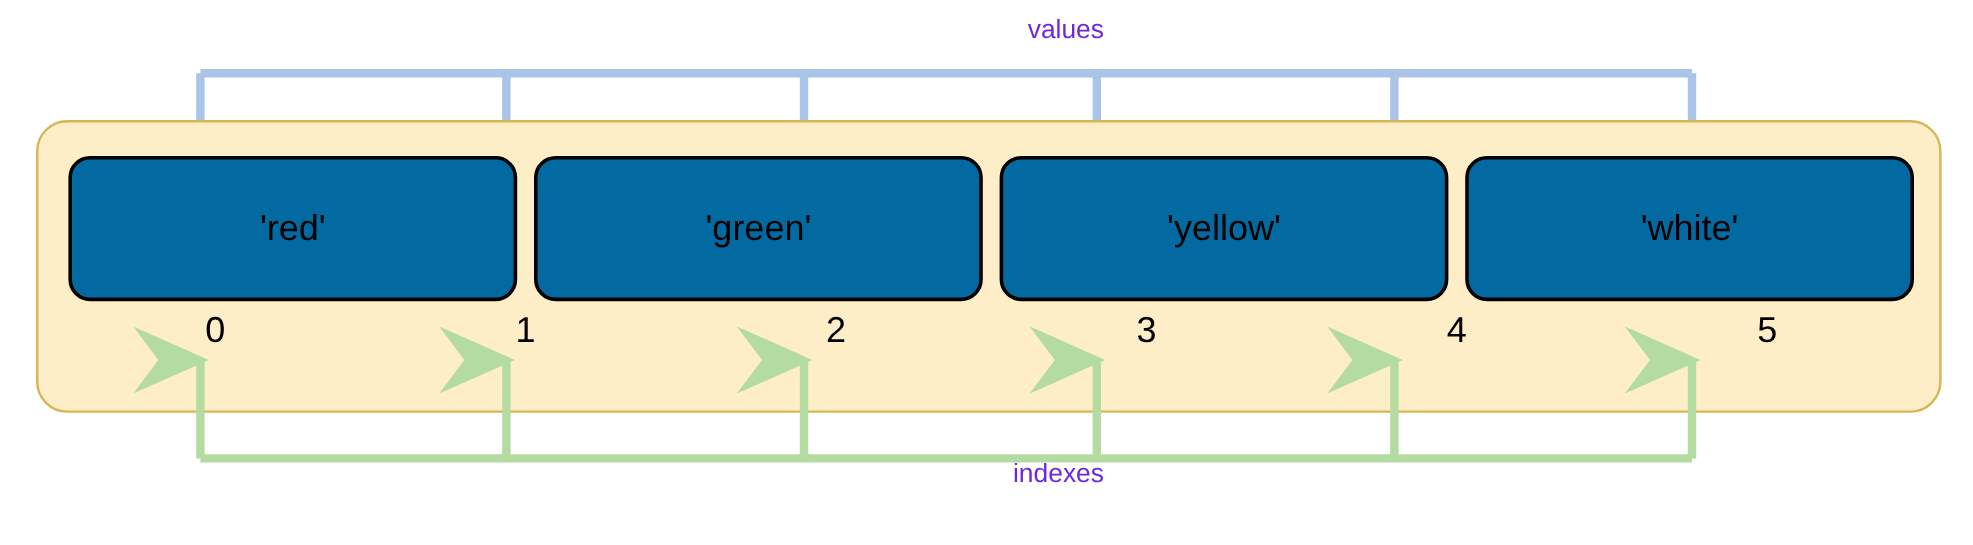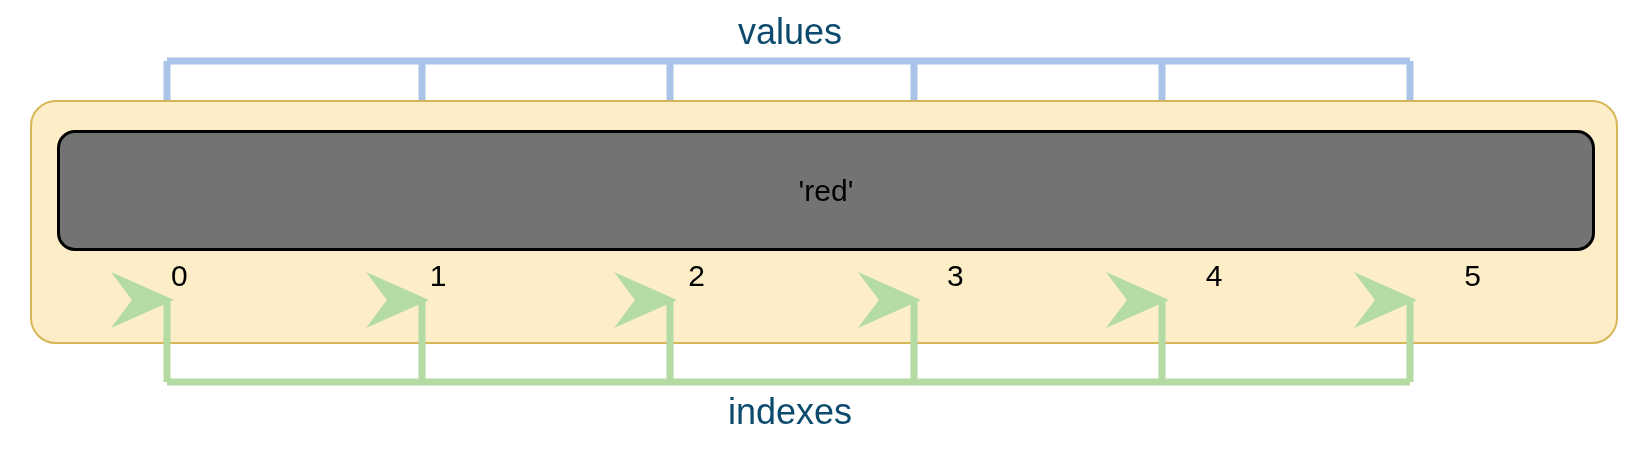--- a/index.html
+++ b/index.html
@@ -36,21 +36,21 @@
     position: absolute;
     left: 57px;
     top: 130px;
     width: 1538px;
     height: 121px;
     display: flex;
     gap: 14px;
   }
   .elem-box {
     flex: 1 1 0;
-    background: #737373;
+    background: #0369a1;
     border: 3px solid #000000;
     border-radius: 18px;
     box-sizing: border-box;
     display: flex;
     align-items: center;
     justify-content: center;
   }
   .elem-label {
     font-size: 30px;
     color: #000000;
@@ -74,34 +74,34 @@
     justify-content: center;
   }
   .index-label {
     font-size: 30px;
     color: #000000;
     line-height: 1;
   }
   
   .caption {
     position: absolute;
-    font-size: 36px;
-    color: #0c4a6e;
+    font-size: 22px;
+    color: #6d28d9;
     line-height: 1;
     white-space: nowrap;
-    text-align: center;
+    text-align: right;
   }
   #values-caption {
     left: 660px;
     top: 14px;
     width: 260px;
   }
   #indexes-caption {
     left: 660px;
-    top: 394px;
+    top: 384px;
     width: 260px;
   }
   
   .connectors {
     position: absolute;
     left: 0;
     top: 0;
     width: 1644px;
     height: 454px;
     pointer-events: none;
@@ -133,20 +133,29 @@
     <line x1="1162" y1="61" x2="1162" y2="142" stroke="#a9c4e8" stroke-width="7" marker-end="url(#blue-arrow)"></line>
     <line x1="1410" y1="61" x2="1410" y2="142" stroke="#a9c4e8" stroke-width="7" marker-end="url(#blue-arrow)"></line>
   </svg>
 
   <div class="array-container"></div>
 
   <div class="boxes-row">
     <div class="elem-box">
       <span class="elem-label">'red'</span>
     </div>
+    <div class="elem-box">
+      <span class="elem-label">'green'</span>
+    </div>
+    <div class="elem-box">
+      <span class="elem-label">'yellow'</span>
+    </div>
+    <div class="elem-box">
+      <span class="elem-label">'white'</span>
+    </div>
   </div>
 
   <div class="index-row">
     <div class="index-cell">
       <span class="index-label">0</span>
     </div>
     <div class="index-cell">
       <span class="index-label">1</span>
     </div>
     <div class="index-cell">

